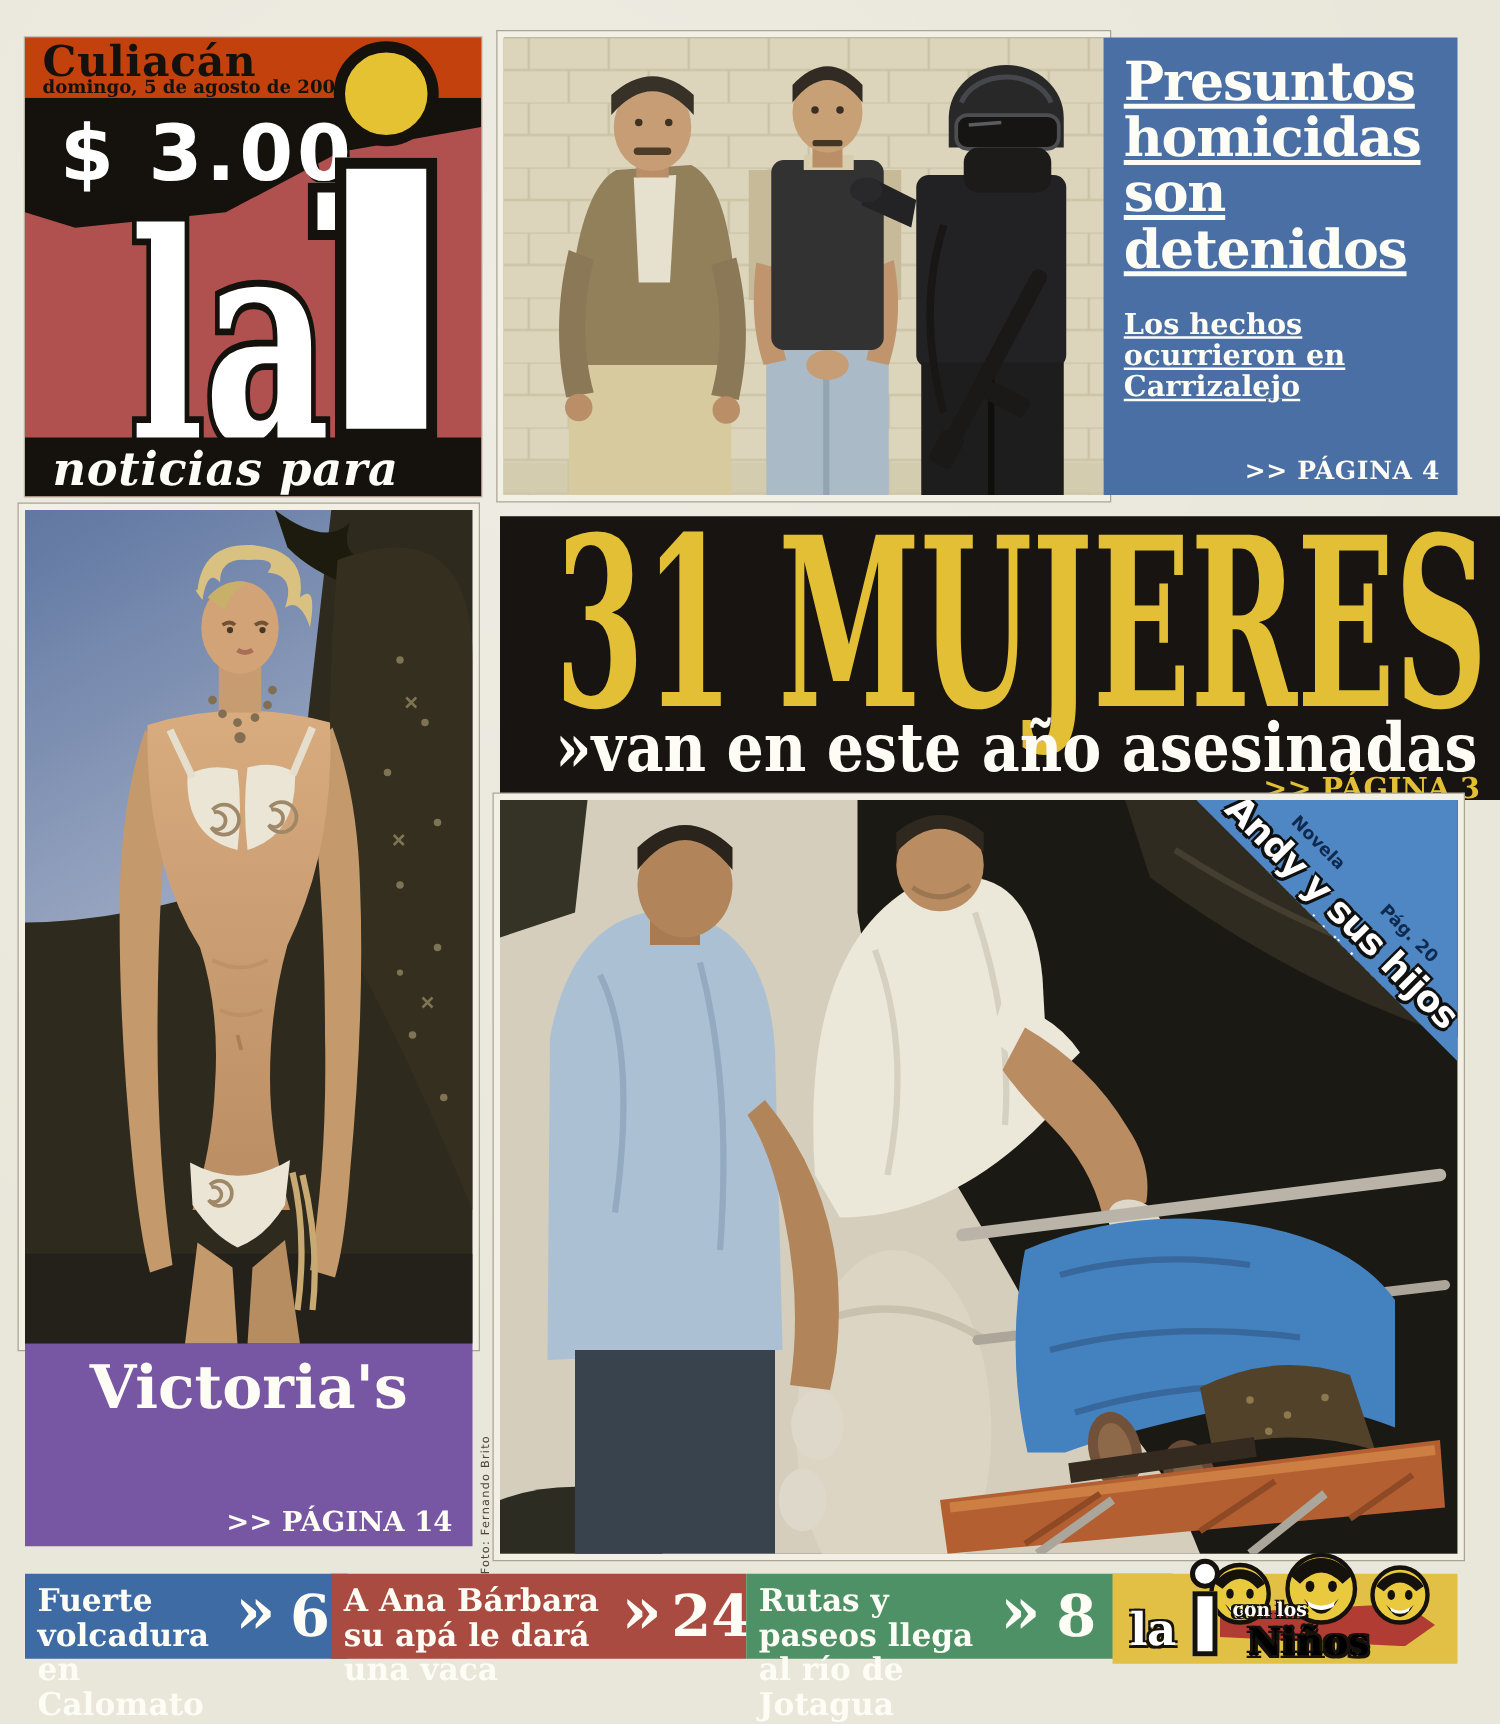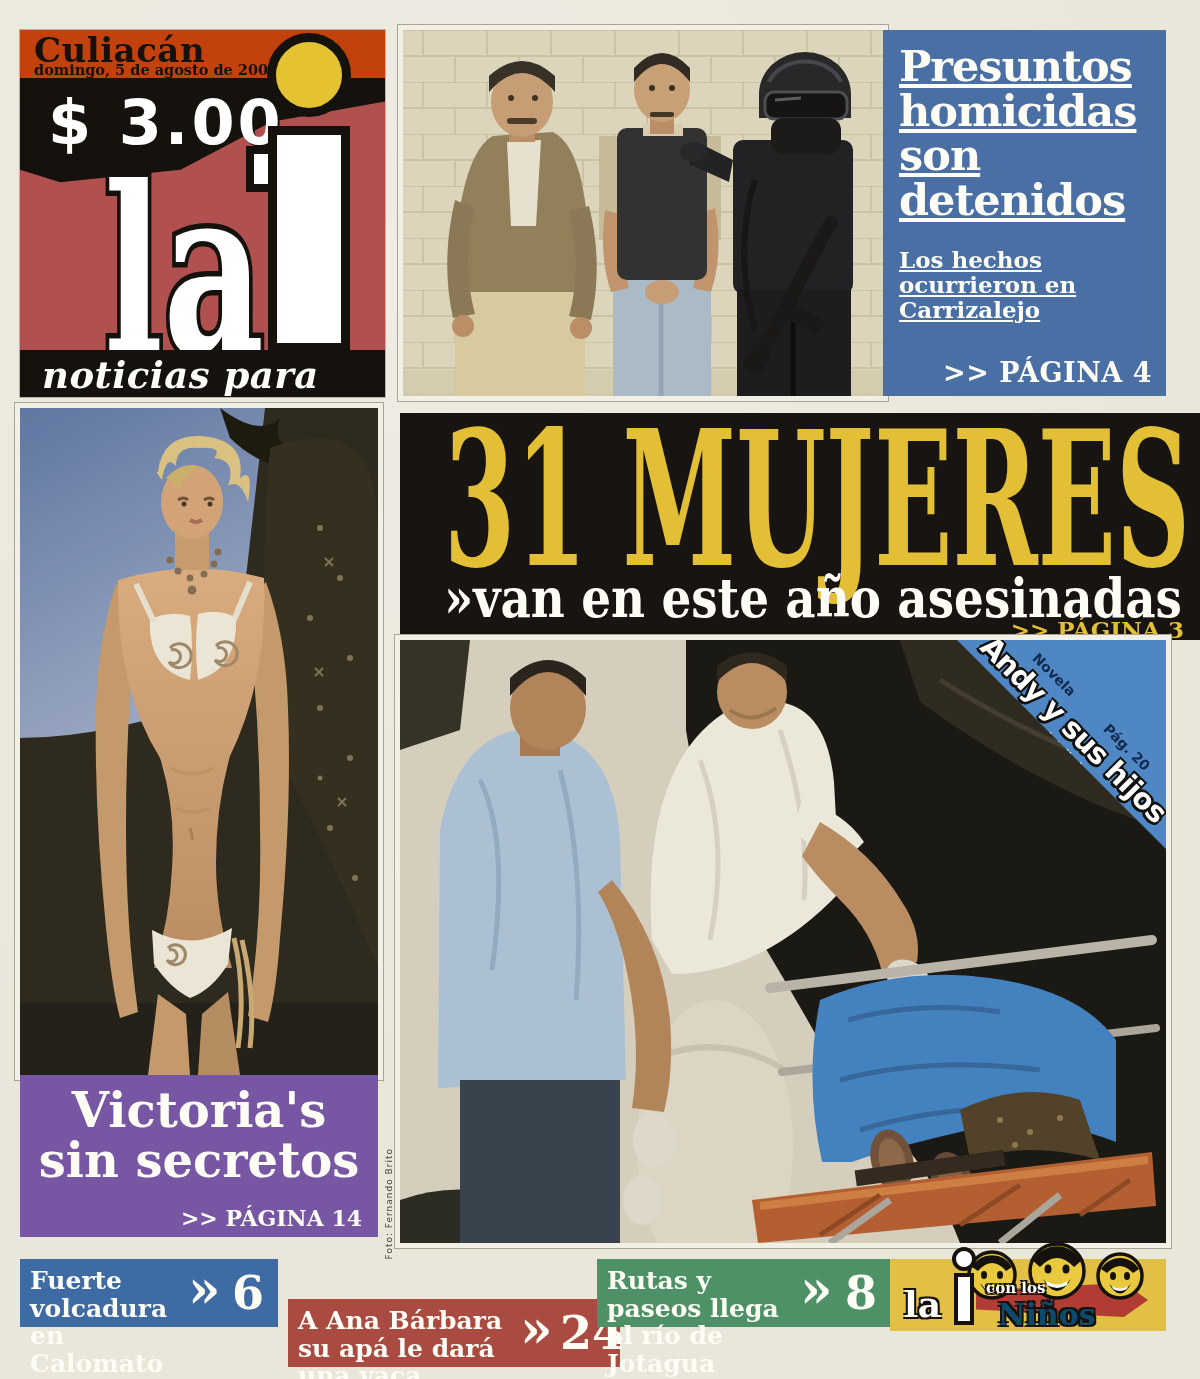--- a/index.html
+++ b/index.html
@@ -30,21 +30,21 @@
   .mh-tag{left:22px;top:3px;font-size:37px;font-weight:bold;font-style:italic;color:#fdfdf8;position:absolute;letter-spacing:.5px;}
   
   .photo{box-shadow:0 0 0 5px #f2efe4,0 0 0 6px #aaa494;background:#777;}
   .photo-top{left:403px;top:30px;width:480px;height:366px;}
   .photo-left{left:20px;top:408px;width:358px;height:667px;}
   .photo-main{left:400px;top:640px;width:766px;height:603px;}
   
   .panel-blue{left:883px;top:30px;width:283px;height:366px;background:#4a6fa5;color:#fdfdf6;text-decoration:underline;}
   .pb-title{margin:14px 0 0 16px;font-size:43px;line-height:1.04;font-weight:bold;letter-spacing:-1px;width:250px;}
   .pb-sub{margin:24px 0 0 16px;font-size:23px;line-height:1.1;font-weight:bold;width:240px;}
-  .pb-page{position:absolute;right:14px;bottom:8px;font-size:27px;font-weight:bold;letter-spacing:.5px;}
+  .pb-page{position:absolute;right:14px;bottom:8px;font-size:20px;font-weight:bold;letter-spacing:.5px;}
   
   .headline{left:400px;top:413px;width:766px;height:227px;background:#171411;padding-left:34px;}
   
   .ribbon{left:957px;top:640px;width:209px;height:209px;background:#4f86c4;
           clip-path:polygon(0 0,100% 0,100% 100%);}
   .ribbon-rot{position:absolute;left:34px;top:-40px;width:300px;transform:rotate(45deg);
               transform-origin:0 0;text-align:center;color:#fff;}
   .rb-kicker{display:flex;justify-content:center;gap:46px;font-family:"DejaVu Sans","Liberation Sans",sans-serif;
              font-size:14px;font-weight:bold;color:#102a4d;}
   .rb-title{font-size:29px;font-weight:bold;font-family:"DejaVu Sans","Liberation Sans",sans-serif;
@@ -60,35 +60,35 @@
   
   .credit{left:384px;top:1148px;font-size:9px;color:#4a463c;position:absolute;
           writing-mode:vertical-rl;transform:rotate(180deg);
           font-family:"DejaVu Sans","Liberation Sans",sans-serif;letter-spacing:1px;}
   
   .teaser{top:1259px;height:68px;color:#fdfdf6;position:absolute;}
   .tz-text{position:absolute;left:10px;top:8px;font-size:25px;font-weight:bold;line-height:1.1;}
   .tz-chev{position:absolute;font-size:52px;font-weight:bold;top:-4px;line-height:68px;}
   .tz-num{position:absolute;font-size:46px;font-weight:bold;top:0px;line-height:68px;}
   .t1{left:20px;width:258px;} .t1 .tz-text{width:160px;} .t1 .tz-chev{left:168px;} .t1 .tz-num{left:212px;}
-  .t2{left:288px;width:332px;margin-top:40px;} .t2 .tz-text{width:230px;} .t2 .tz-chev{left:232px;} .t2 .tz-num{left:272px;}
+  .t2{left:265px;width:332px;} .t2 .tz-text{width:230px;} .t2 .tz-chev{left:232px;} .t2 .tz-num{left:272px;}
   .t3{left:597px;width:293px;} .t3 .tz-text{width:200px;} .t3 .tz-chev{left:203px;} .t3 .tz-num{left:248px;}
   .strip-yellow{left:890px;top:1259px;width:276px;height:72px;background:#e2bf45;position:absolute;}
   .kl-la{position:absolute;left:14px;top:24px;font-size:36px;font-weight:bold;color:#fff;
          text-shadow:-2px -2px 0 #15120d,2px -2px 0 #15120d,-2px 2px 0 #15120d,2px 2px 0 #15120d;}
   .kl-idot{position:absolute;left:62px;top:-12px;width:24px;height:24px;border-radius:50%;
            background:#fff;border:4px solid #15120d;box-sizing:border-box;}
   .kl-istem{position:absolute;left:64px;top:14px;width:20px;height:52px;background:#fff;
             border:4px solid #15120d;box-sizing:border-box;}
   .kl-arrow{position:absolute;left:86px;top:24px;width:172px;height:34px;background:#b03c33;
             clip-path:polygon(0 22%,86% 0,100% 50%,86% 100%,0 78%);}
   .kl-smileys{position:absolute;left:72px;top:-18px;}
   .kl-con{position:absolute;left:96px;top:20px;font-size:15px;font-weight:bold;color:#fff;
           text-shadow:-2px -2px 0 #15120d,2px -2px 0 #15120d,-2px 2px 0 #15120d,2px 2px 0 #15120d;}
-  .kl-ninos{position:absolute;left:108px;top:38px;font-size:30px;font-weight:bold;color:#0c4a6e;
+  .kl-ninos{position:absolute;left:108px;top:38px;font-size:30px;font-weight:bold;color:#000000;
           text-shadow:-2px -2px 0 #15120d,2px -2px 0 #15120d,-2px 2px 0 #15120d,2px 2px 0 #15120d;}
 </style>
 </head>
 <body>
 
 <div class="page">
 
   <div class="abs masthead">
     <div class="abs mh-yellow">
       <div class="mh-city">Culiacán</div>
@@ -326,21 +326,20 @@
         <path d="M214 530 Q226 580 218 640 M222 532 Q236 590 230 640" stroke="#c9a870" stroke-width="5" fill="none"></path>
         <path d="M138 586 L128 667 L170 667 L166 606 Z" fill="#c3976a"></path>
         <path d="M208 584 L220 667 L178 667 L182 606 Z" fill="#b58a5e"></path>
       </g>
       <rect width="358" height="667" fill="#d8c9a0" opacity="0.05"></rect>
     </svg>
   </div>
 
   <div class="abs purple" style="background-color: rgb(119, 87, 164);">
     <div class="pu-t1">Victoria's</div>
-    <div class="pu-t2">sin secretos</div>
     <div class="pu-page">&gt;&gt; PÁGINA 14</div>
   </div>
 
   <div class="teaser t1" style="background-color: rgb(62, 107, 164);">
     <div class="tz-text">Fuerte volcadura en Calomato</div>
     <div class="tz-chev">»</div>
     <div class="tz-num">6</div>
   </div>
   <div class="teaser t2" style="background-color: rgb(169, 75, 65);">
     <div class="tz-text">A Ana Bárbara su apá le dará una vaca</div>

